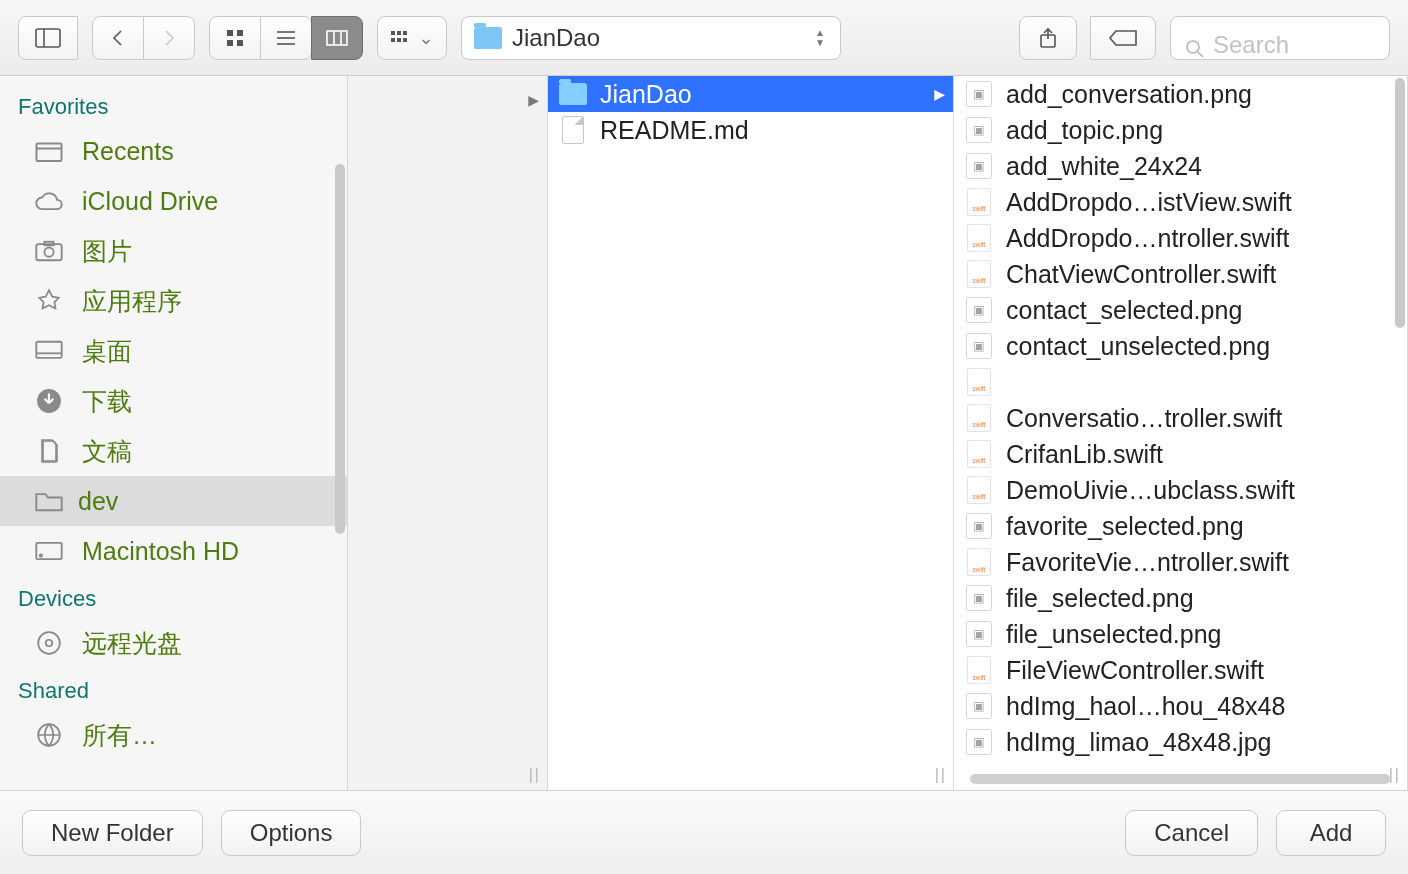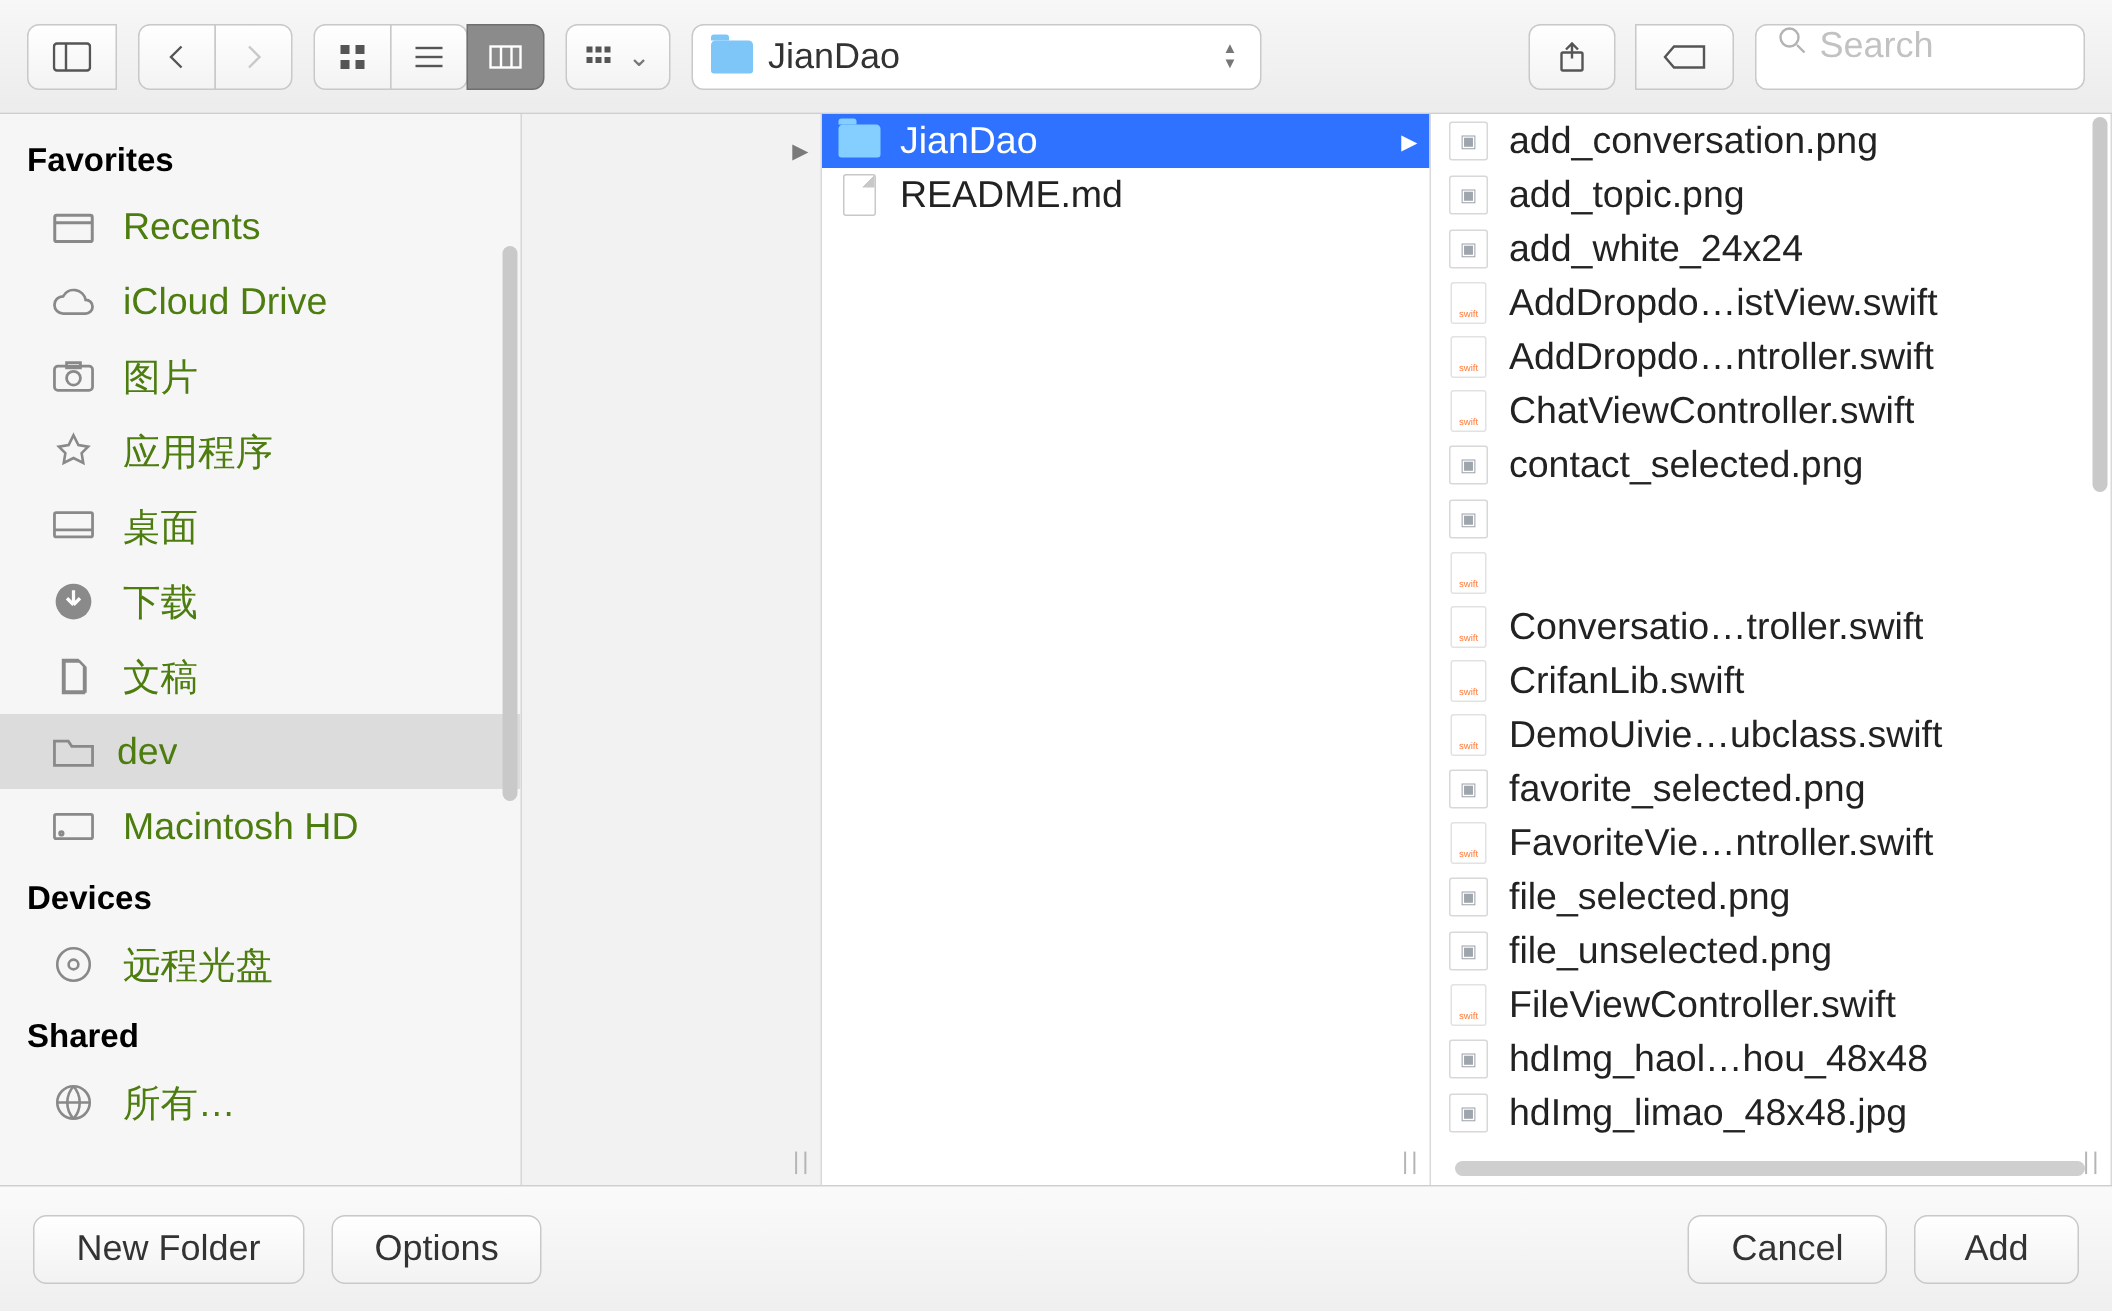--- a/index.html
+++ b/index.html
@@ -14,29 +14,29 @@
   .tbtn:first-child:not(:only-child){ border-top-right-radius:0; border-bottom-right-radius:0;}
   .tbtn.active { background: #8b8b8b; color:#fff; border-color:#6f6f6f; }
   .tbtn.arrange { min-width: 70px; }
   .path-popup { flex: 0 0 auto; width: 380px; height: 44px; background:#fff; border:1px solid #c9c9c9; border-radius:8px; display:flex; align-items:center; padding:0 12px; gap:10px; }
   .folder-ic { width:28px; height:22px; background:#7ec5f8; border-radius:3px 3px 2px 2px; position:relative; }
   .folder-ic::before { content:""; position:absolute; top:-4px; left:0; width:12px; height:4px; background:#7ec5f8; border-radius:2px 2px 0 0;}
   .path-popup .txt { flex:1; font-size:24px; color:#333; }
   .updown { width:16px; display:flex; flex-direction:column; gap:2px; align-items:center; color:#777;}
   .updown span{ font-size:10px; line-height:8px;}
   .spacer { flex:1; }
-  .search-box { width:220px; height:44px; background:#fff; border:1px solid #c9c9c9; border-radius:8px; display:flex; align-items:flex-start; padding:0 14px; gap:8px; color:#b3b3b3;}
+  .search-box { width:220px; height:44px; background:#fff; border:1px solid #c9c9c9; border-radius:8px; display:flex; align-items:flex-end; padding:0 14px; gap:8px; color:#b3b3b3;}
   .search-box .lbl { font-size:24px; color:#c2c2c2; }
   svg.stroke path, svg.stroke rect, svg.stroke circle, svg.stroke line { fill:none; stroke:currentColor; stroke-width:1.6;}
 
   
   .body { flex:1; display:flex; min-height:0; }
   .sidebar { width:348px; background:#f6f6f6; border-right:1px solid #d6d6d6; overflow-y:auto; position:relative; padding-top:8px;}
   .sb-scroll { position:absolute; right:2px; top:88px; width:10px; height:370px; background:#c9c9c9; border-radius:5px;}
-  .sb-head { font-size:22px; color:#000000; padding:10px 16px 6px 18px; font-weight:700;}
+  .sb-head { font-size:22px; color:#0f766e; padding:10px 16px 6px 18px; font-weight:400;}
   .sb-item { display:flex; align-items:center; gap:16px; padding:6px 16px 6px 32px; font-size:25px; color:#4d7c0f; height:50px; border-radius:0;}
   .sb-item.selected { background:#dcdcdc;gap:12px; }
   .sb-item .ic { width:34px; height:28px; display:flex; align-items:center; justify-content:center; color:#898989;}
   .sb-item .ic svg { width:30px; height:26px; }
   .sb-item .lbl { white-space:nowrap; overflow:hidden; text-overflow:ellipsis; }
 
   .columns { flex:1; display:flex; min-width:0; background:#fff; }
   .col { border-right:1px solid #d9d9d9; overflow-y:auto; position:relative; background:#fff;}
   .col::after{content:"";position:absolute;bottom:10px;right:6px;width:14px;height:14px;color:#bbb;}
   .c0 { width:200px; background:#f2f2f2;}
@@ -320,20 +320,21 @@
           <div class="row">
             <div class="fic">
               <div class="png-ic">▣</div>
             </div>
             <div class="fname">contact_selected.png</div>
           </div>
           <div class="row">
             <div class="fic">
               <div class="png-ic">▣</div>
             </div>
+            <div class="fname">contact_unselected.png</div>
           </div>
           <div class="row">
             <div class="fic">
               <div class="swift-ic"></div>
             </div>
           </div>
           <div class="row">
             <div class="fic">
               <div class="swift-ic"></div>
             </div>

